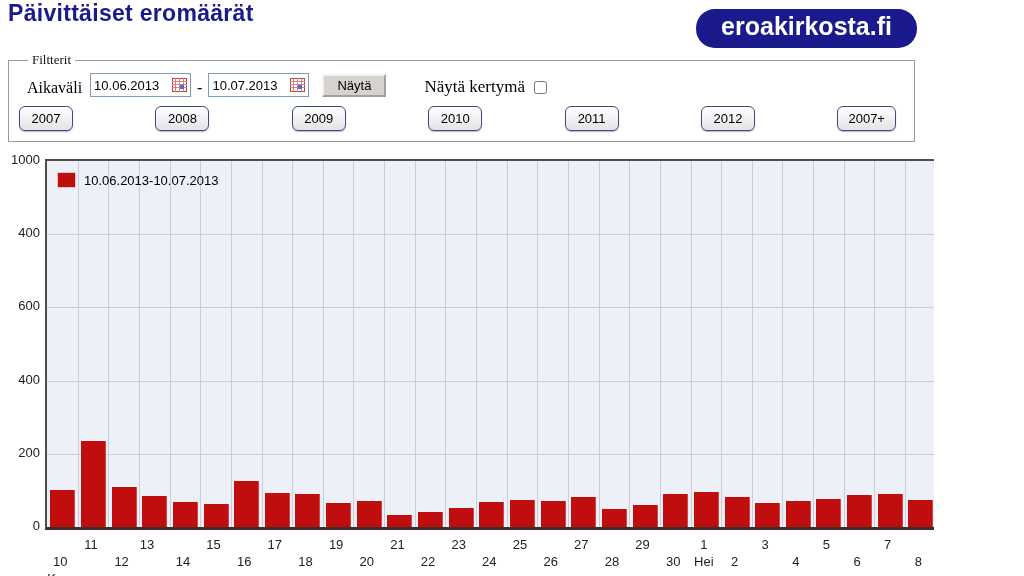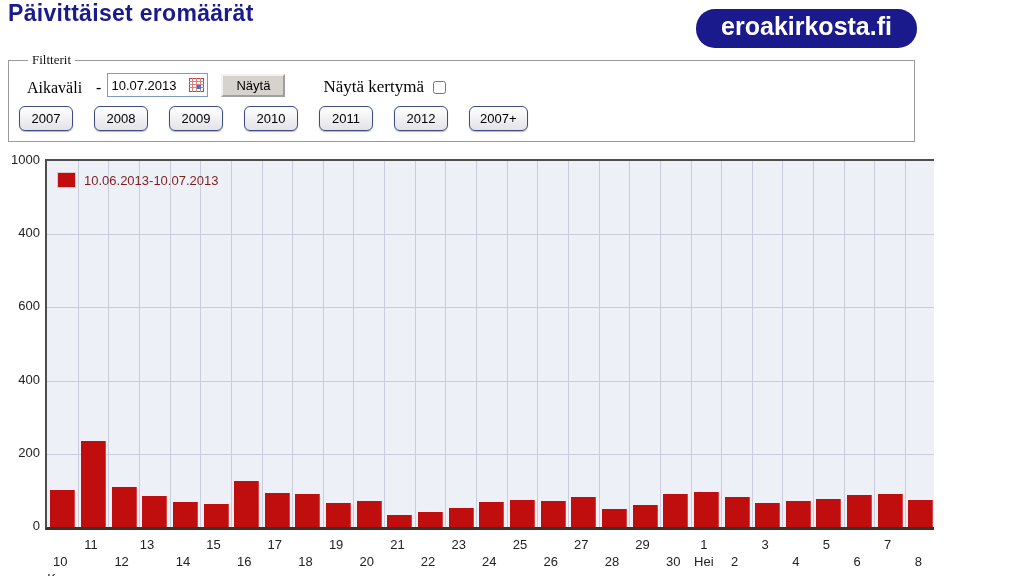--- a/index.html
+++ b/index.html
@@ -25,56 +25,66 @@
           width:93px; height:20px; border:1px solid #7f9db9; background:#fff; padding:1px 3px; }
   .date-box input { border:none; outline:none; width:70px; padding:0;
           font-family:"Liberation Sans", sans-serif; font-size:13px; color:#000; background:transparent; }
   .cal { display:inline-flex; cursor:pointer; }
   .dash { margin:0 6px; }
   .show-btn { margin-left:13px; font-family:"Liberation Sans", sans-serif; font-size:13px;
           color:#000; background:#d6d3ce; border:2px outset #f4f2ef; padding:2px 13px; cursor:pointer; }
   .cum-group { display:inline-flex; align-items:center; margin-left:38px; }
   .cum-lbl { font-size:17px; }
   .cum-cb { width:13px; height:13px; margin-left:9px; cursor:pointer; }
-  .yearrow { display:flex; justify-content:flex-start; gap:21px; margin:9px 8px 2px 0; }
+  .yearrow { display:flex; justify-content:space-between; gap:21px; margin:9px 8px 2px 0; }
   .year-btn { font-family:"Liberation Sans", sans-serif; font-size:13px; color:#000;
           min-width:32px; text-align:center; padding:4px 10px;
           background:linear-gradient(#ffffff,#e3e3e8); border:1px solid #3d4c86;
           border-radius:6px; box-shadow:0 1px 1px rgba(40,50,90,0.35); cursor:pointer; }
 
   
   .chart { position:absolute; top:152px; left:8px; width:1006px; height:424px;
            font-family:"Liberation Sans", sans-serif; font-size:12px; color:#333; }
   .yaxis { position:absolute; left:0; top:0; width:32px; height:380px; }
   .ytick { position:absolute; right:0; width:32px; text-align:right; font-size:13px; color:#222; }
   .plot { position:absolute; left:37px; top:7px; width:950px; height:366px;
           background:#eef0f8; border:2px solid #4d4d4d; border-bottom:3px solid #402e28; }
   .gv { position:absolute; top:0; bottom:0; width:1px; background:#c9ccdb; }
   .gh { position:absolute; left:0; right:0; height:1px; background:#c9ccdb; }
   .bar { position:absolute; bottom:0; background:#c00d0d; border-right:1px solid #d54545; }
   .legend { position:absolute; left:10px; top:11px; display:flex; align-items:center; z-index:3; }
   .swatch { width:17px; height:14px; background:#c00d0d; border:1px solid #ecc3c3; }
-  .legend-text { margin-left:8px; font-size:13px; color:#7f1d1d; }
+  .legend-text { margin-left:8px; font-size:13px; color:#000000; }
   .xaxis { position:absolute; left:37px; top:378px; width:954px; height:46px; }
   .xtick { position:absolute; transform:translateX(-50%); font-size:13px; color:#222; white-space:nowrap; }
 </style>
 </head>
 <body>
 
 <div id="page">
 
   <h1 class="title">Päivittäiset eromäärät</h1>
   <div class="logo">eroakirkosta.fi</div>
 
   <fieldset class="filters">
     <legend>Filtterit</legend>
 
     <div class="frow1">
       <span class="range-lbl">Aikaväli</span>
 
+      <span class="date-box">
+        <input type="text" value="10.06.2013" style="">
+        <span class="cal">
+          <svg width="15" height="14" viewBox="0 0 15 14">
+            <rect x="0.5" y="0.5" width="14" height="13" fill="#fff" stroke="#c04040"></rect>
+            <path d="M0,3.5 h15 M0,6.5 h15 M0,9.5 h15 M3.5,0 v14 M7.5,0 v14 M11.5,0 v14" stroke="#d98080" stroke-width="1" fill="none"></path>
+            <rect x="8" y="7" width="4" height="4" fill="#4a6fd4"></rect>
+          </svg>
+        </span>
+      </span>
 
       <span class="dash">-</span>
 
       <span class="date-box">
         <input type="text" value="10.07.2013" style="">
         <span class="cal">
           <svg width="15" height="14" viewBox="0 0 15 14">
             <rect x="0.5" y="0.5" width="14" height="13" fill="#fff" stroke="#c04040"></rect>
             <path d="M0,3.5 h15 M0,6.5 h15 M0,9.5 h15 M3.5,0 v14 M7.5,0 v14 M11.5,0 v14" stroke="#d98080" stroke-width="1" fill="none"></path>
             <rect x="8" y="7" width="4" height="4" fill="#4a6fd4"></rect>

